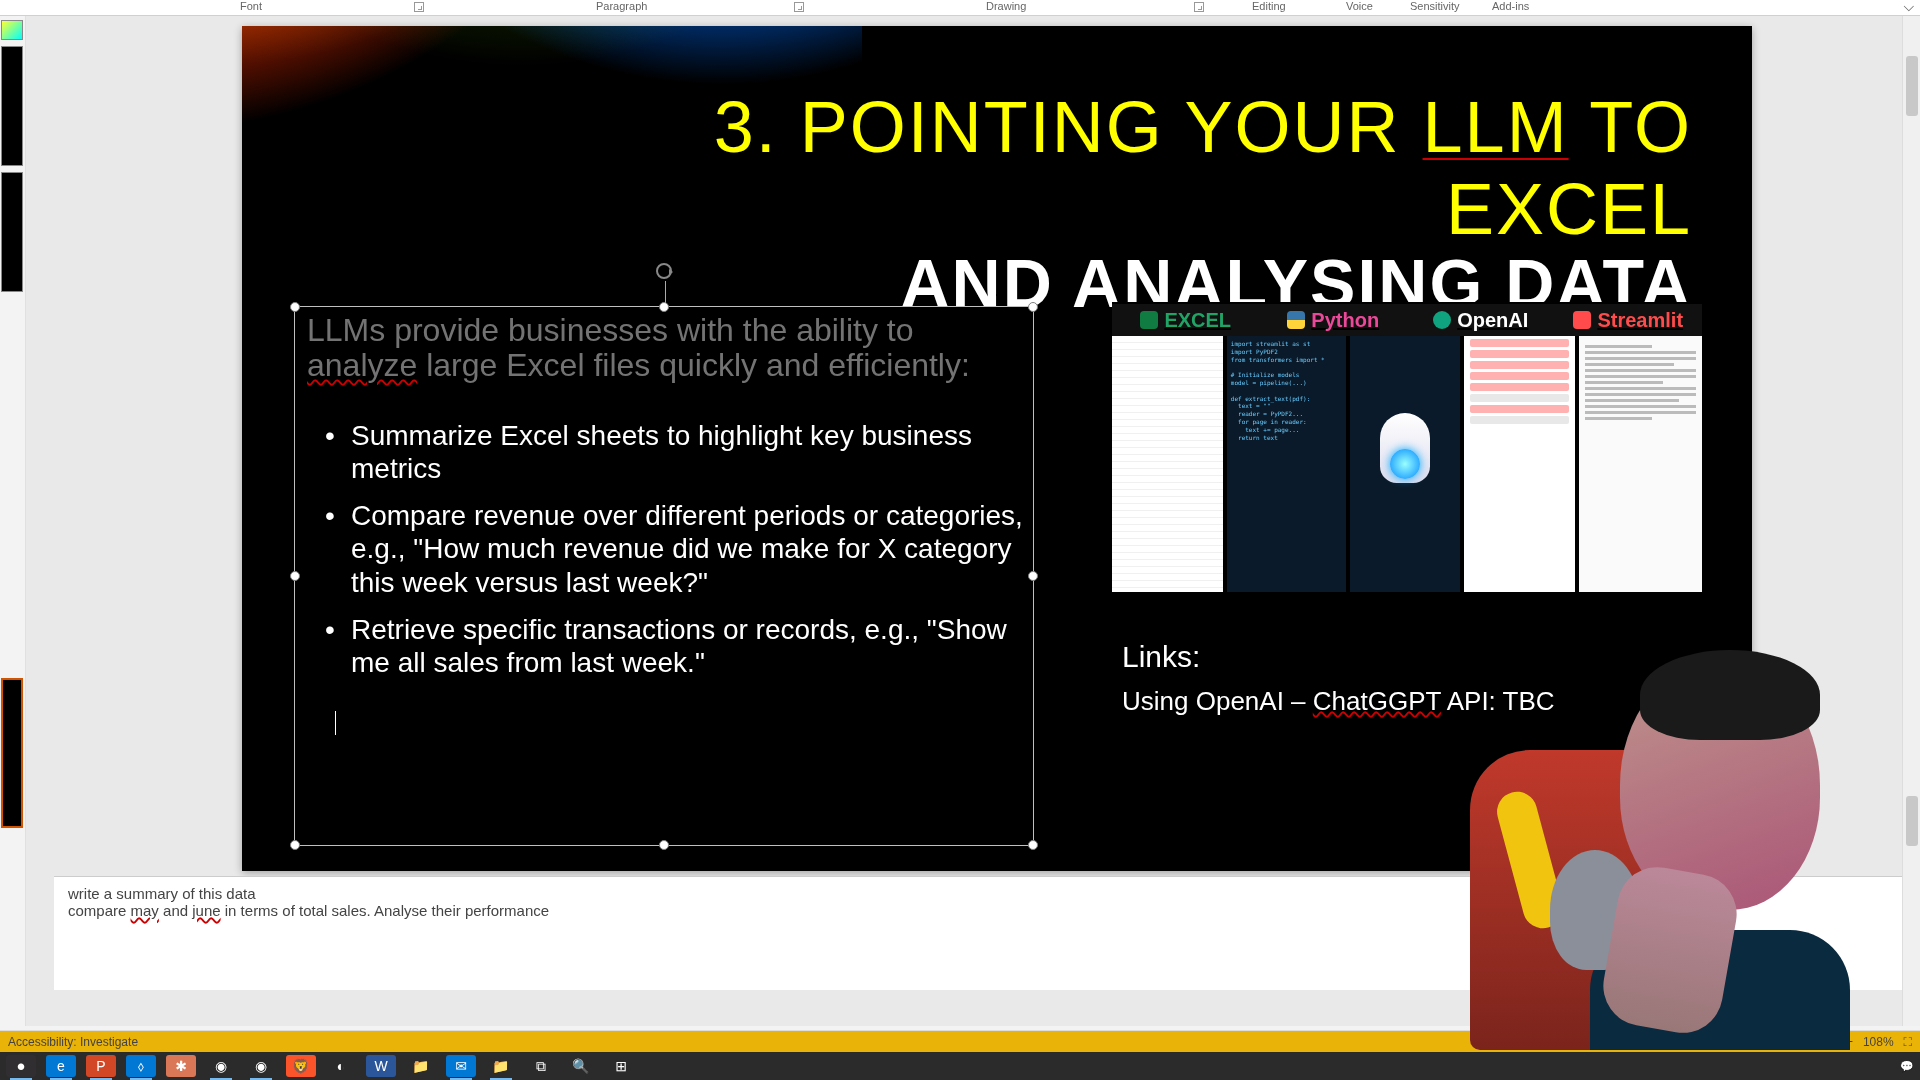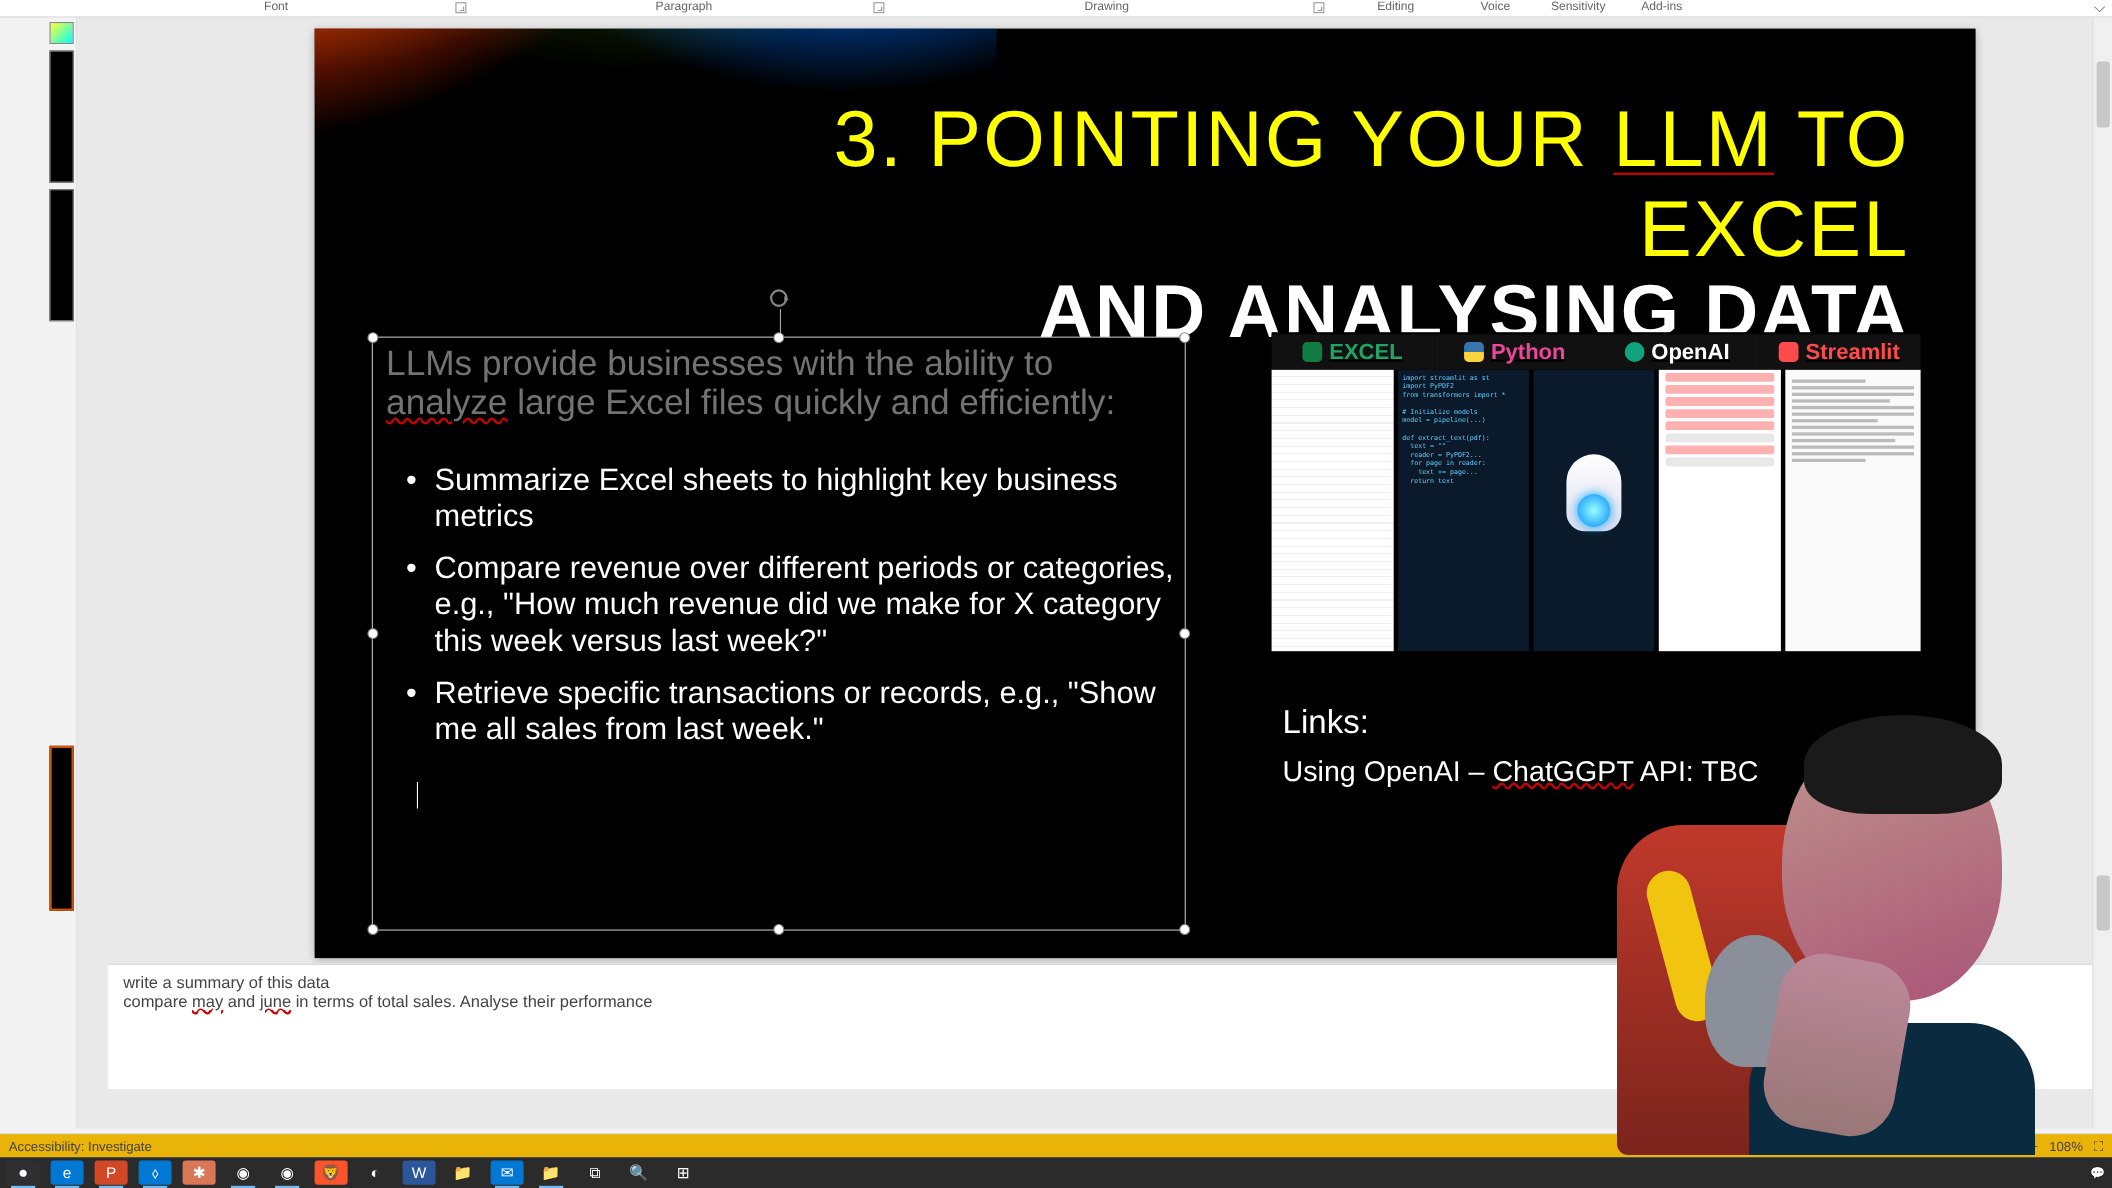--- a/index.html
+++ b/index.html
@@ -6,21 +6,21 @@
   body { font-family: "Segoe UI", Arial, sans-serif; background: #f3f3f3; width: 1920px; height: 1080px; overflow: hidden; position: relative; }
 
   
   .ribbon { height: 16px; background: #fff; border-bottom: 1px solid #d0d0d0; display: flex; align-items: flex-start; font-size: 11px; color: #666; position: relative; }
   .ribbon .grp { position: absolute; top: 0; }
   .ribbon .lnch { width: 10px; height: 10px; border: 1px solid #999; position: absolute; top: 2px; }
   .ribbon .lnch::after { content: ""; position: absolute; right: 1px; bottom: 1px; width: 3px; height: 3px; border-right: 1px solid #999; border-bottom: 1px solid #999; }
   .ribbon-collapse { position: absolute; right: 6px; top: -2px; font-size: 14px; color: #666; }
 
   
-  .workspace { position: absolute; top: 16px; left: 0; right: 0; bottom: 54px; display: flex; margin-left: 44px; }
+  .workspace { position: absolute; top: 16px; left: 0; right: 0; bottom: 54px; display: flex; }
   .thumbs { width: 26px; background: #f3f3f3; border-right: 1px solid #e0e0e0; display: flex; flex-direction: column; gap: 6px; padding-top: 4px; }
   .thumbs .th { width: 22px; height: 120px; background: #000; border: 1px solid #888; margin-left: 1px; }
   .thumbs .th.sel { border: 2px solid #d35400; height: 150px; margin-top: 380px; }
   .thumbs .th.first { background: linear-gradient(135deg,#ff3,#0ff); height: 20px; }
   .canvas-wrap { flex: 1; overflow: hidden; position: relative; background: #e9e9e9; }
   .vscroll { position: absolute; right: 0; top: 0; width: 18px; height: 100%; background: #f0f0f0; border-left: 1px solid #ddd; }
   .vscroll .track { position: absolute; left: 3px; width: 12px; background: #c8c8c8; border-radius: 3px; top: 40px; height: 60px; }
   .vscroll .track2 { position: absolute; left: 3px; width: 12px; background: #c8c8c8; border-radius: 3px; top: 780px; height: 50px; }
 
   

